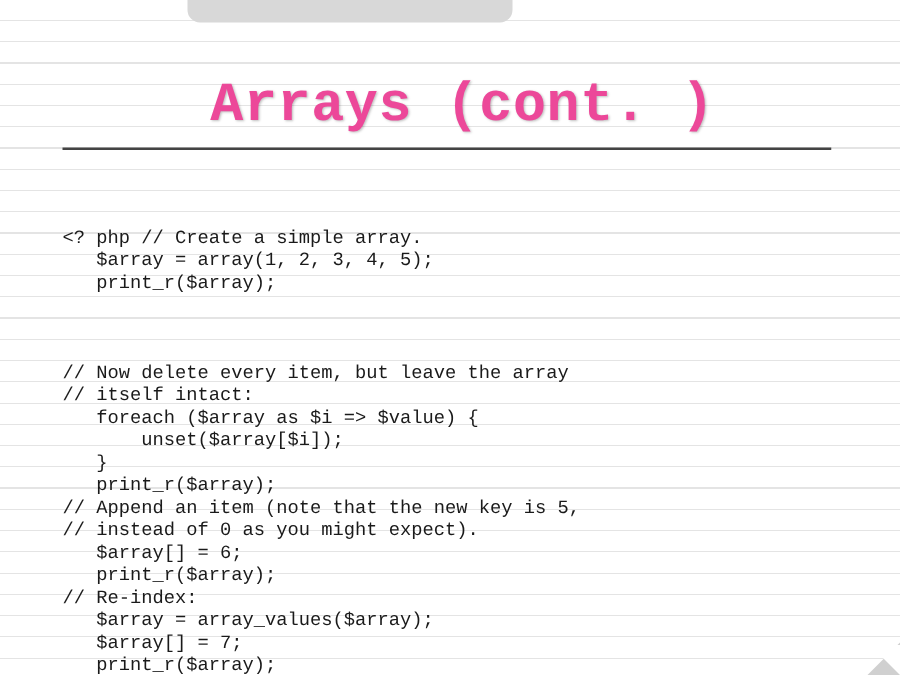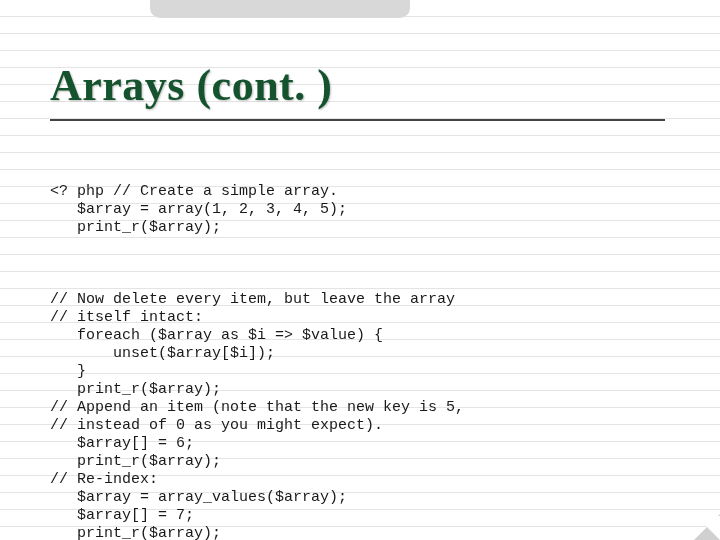--- a/index.html
+++ b/index.html
@@ -20,27 +20,28 @@
   top:0;left:150px;
   width:260px;height:18px;
   background:#d8d8d8;
   border-radius:0 0 10px 10px;
 }
 .slide{
   position:absolute;
   left:50px;top:60px;right:30px;bottom:20px;
 }
 .title{
-  font-family:Liberation Serif, serif;
+  font-family:Liberation Mono, monospace;
   font-size:44px;
-  color:#14532d;
+  color:#ec4899;
   text-shadow:1px 1px 2px rgba(0,0,0,.25);
   margin:0 0 4px 0;
   padding-bottom:4px;
   letter-spacing:.5px;
+  text-align:center;
 }
 .rule{
   height:2px;background:#444;
   margin-bottom:26px;
   width:615px;
 }
 .code{
   font-family:"Courier New",Courier,monospace;
   font-size:15px;
   line-height:18px;

